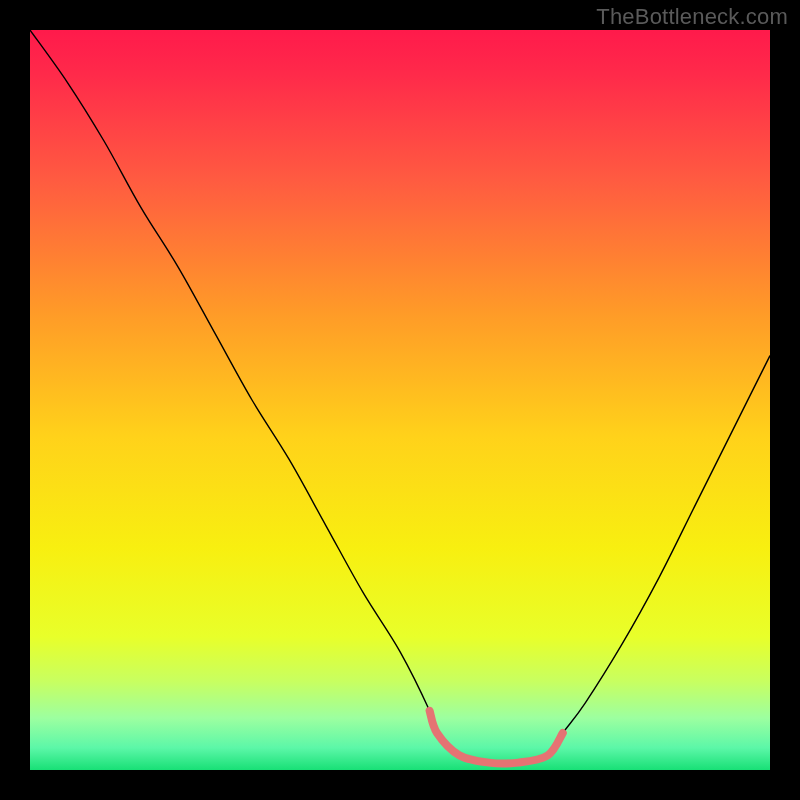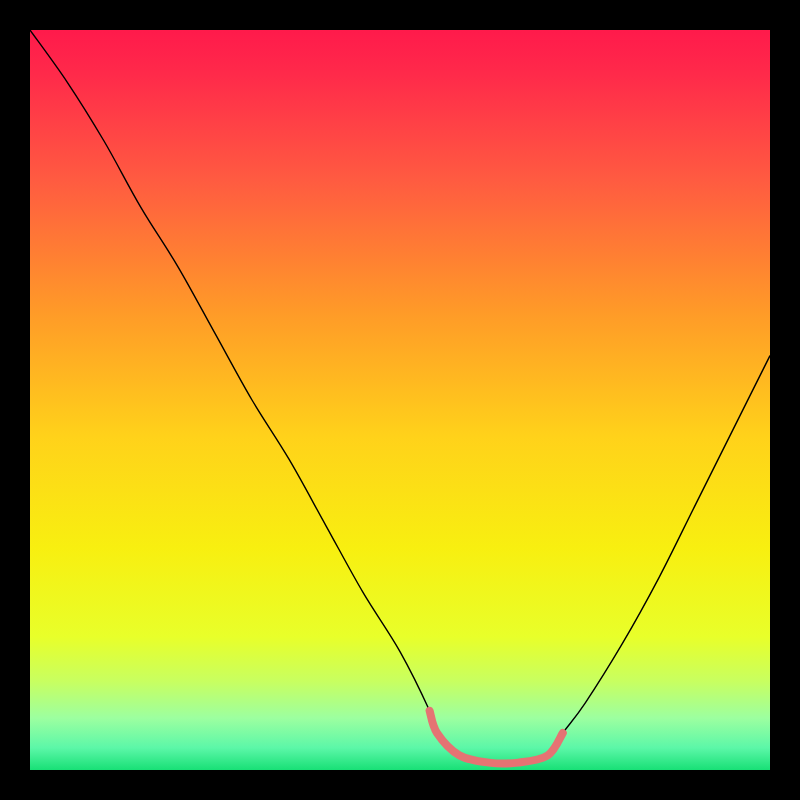--- a/index.html
+++ b/index.html
@@ -40,20 +40,21 @@
   }
   svg.curve {
     position: absolute;
     inset: 0;
   }
 </style>
 </head>
 <body>
 
 <div class="frame">
+  <div class="watermark">TheBottleneck.com</div>
 
   <div class="plot-area">
     <svg class="gradient" viewBox="0 0 100 100" preserveAspectRatio="none">
       <defs>
         <linearGradient id="bg" x1="0" y1="0" x2="0" y2="1">
             <stop offset="0%" stop-color="#ff1a4b"></stop>
             <stop offset="6%" stop-color="#ff2a4a"></stop>
             <stop offset="20%" stop-color="#ff5a41"></stop>
             <stop offset="38%" stop-color="#ff9a28"></stop>
             <stop offset="55.00000000000001%" stop-color="#ffd21a"></stop>

